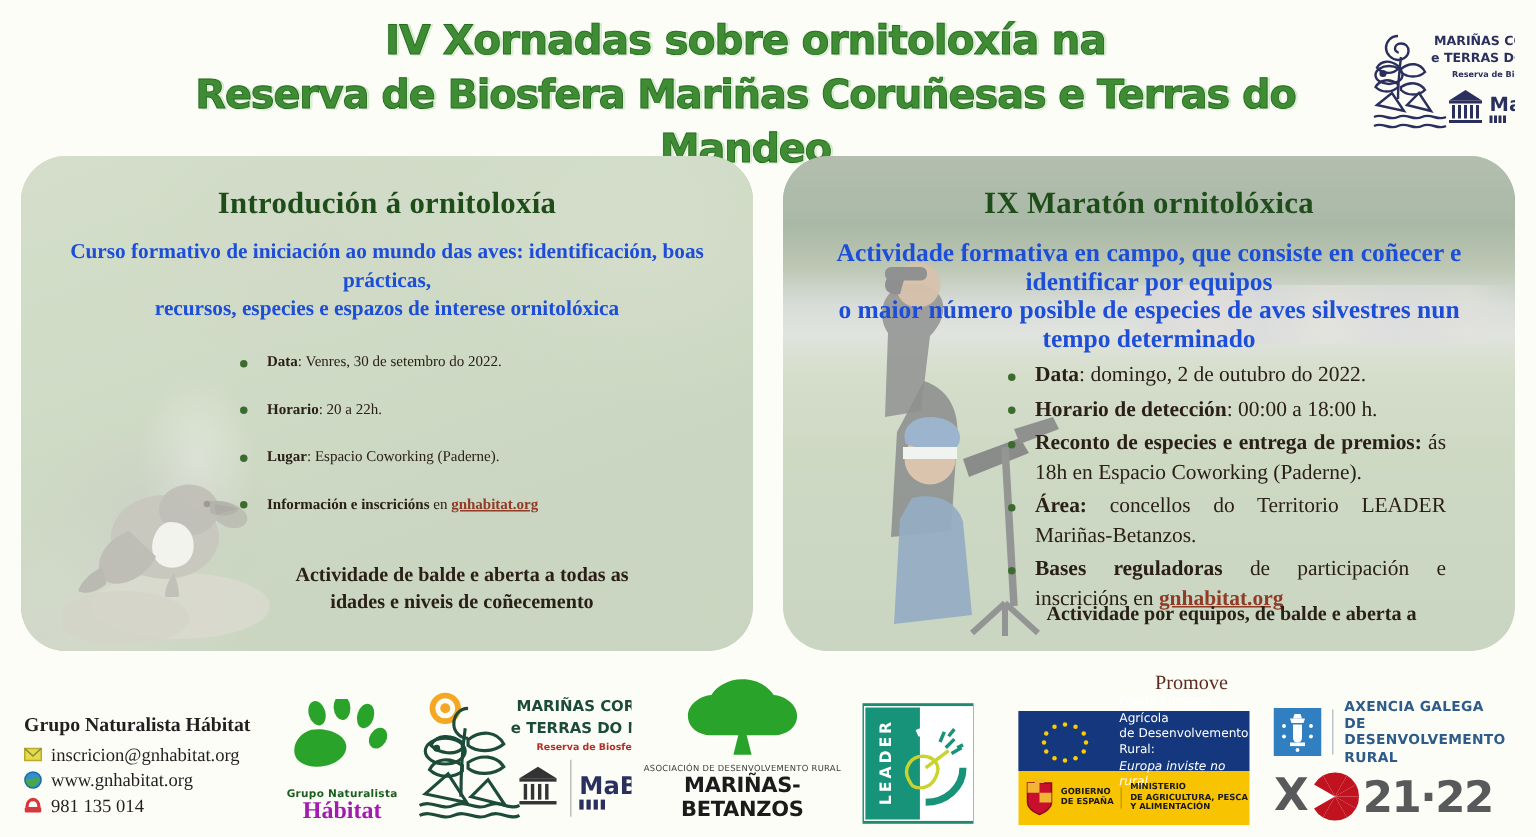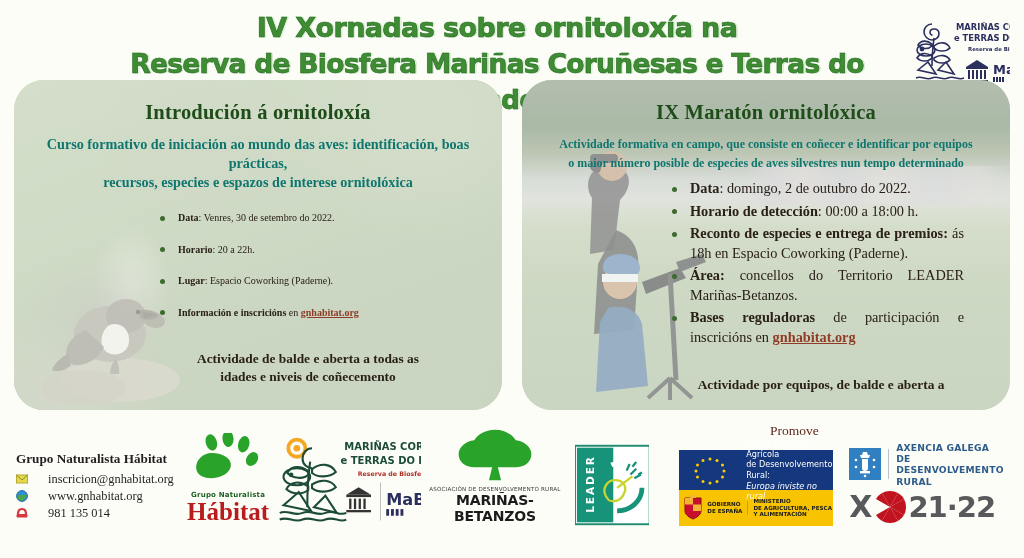--- a/index.html
+++ b/index.html
@@ -9,21 +9,21 @@
     background:#fdfdf8;
     font-family:"Liberation Serif", serif;
     color:#231f20;
     overflow:hidden;
     position:relative;
   }
 
   
   .header {
     position:relative;
-    height:80px;
+    height:104px;
     padding-top:10px;
   }
   .poster-title {
     text-align:center;
     font-family:"DejaVu Sans", sans-serif;
     font-weight:bold;
     font-size:27px;
     line-height:36px;
     letter-spacing:-0.6px;
     color:#3f8c35;
@@ -104,25 +104,25 @@
     font-weight:bold;
     font-size:20.5px;
     color:#1f4d1a;
     margin:5px 0 11px 0;
     letter-spacing:.2px;
   }
   .panel-lead {
     text-align:center;
     font-size:14.2px;
     line-height:19px;
-    color:#0f766e;
+    color:#1d4ed8;
     margin:0 0 8px 0;
     font-weight:600;
   }
-  .panel.right .panel-lead { font-size:12px; margin-bottom:6px; }
+  .panel.right .panel-lead { font-size:17px; margin-bottom:6px; }
 
   ul.bullets { list-style:none; margin:0; padding:0; }
   ul.bullets li {
     position:relative;
     padding-left:24px;
     font-size:14.3px;
     line-height:19.5px;
     color:#2a2018;
     margin-bottom:3px;
   }
@@ -158,28 +158,28 @@
     height:118px;
     padding:6px 10px 0 16px;
     display:flex;
     align-items:flex-end;
   }
   .gn-contact { width:175px; padding-bottom:6px; }
   .gn-contact .gn-name {
     font-weight:bold; font-size:13.2px; margin-bottom:4px; color:#231f20;
   }
   .gn-contact .row {
-    display:flex; align-items:center; gap:20px;
+    display:flex; align-items:center; gap:6px;
     font-size:12.4px; line-height:16px; margin-bottom:1px; color:#231f20;
   }
   .mini-ico { width:12px; height:12px; flex:0 0 12px; }
 
   .habitat-logo { width:96px; text-align:center; padding-bottom:2px; }
   .habitat-logo .cap1 { font-family:"DejaVu Sans",sans-serif; font-weight:bold; font-size:7px; color:#1b5e20; letter-spacing:.2px;}
-  .habitat-logo .cap2 { font-family:"Liberation Serif",serif; font-weight:bold; font-size:25px; color:#b91c1c; margin-top:-1px;}
+  .habitat-logo .cap2 { font-family:"Liberation Serif",serif; font-weight:bold; font-size:16px; color:#a21caf; margin-top:-1px;}
 
   .rb-footer-logo { width:155px; padding-bottom:4px; }
   .mb-logo { width:155px; text-align:center; padding-bottom:4px; }
   .mb-logo .cap1 { font-family:"DejaVu Sans",sans-serif; font-size:5.6px; color:#3a3a3a; letter-spacing:.2px; }
   .mb-logo .cap2 { font-family:"DejaVu Sans",sans-serif; font-weight:bold; font-size:14px; color:#1b1b1b; letter-spacing:-0.2px; }
 
   .promove-wrap { margin-left:6px; padding-bottom:2px; }
   .promove-label {
     font-size:13.5px; color:#5d2a1e; margin-bottom:3px; font-family:"Liberation Serif",serif;text-align:center;
   }

